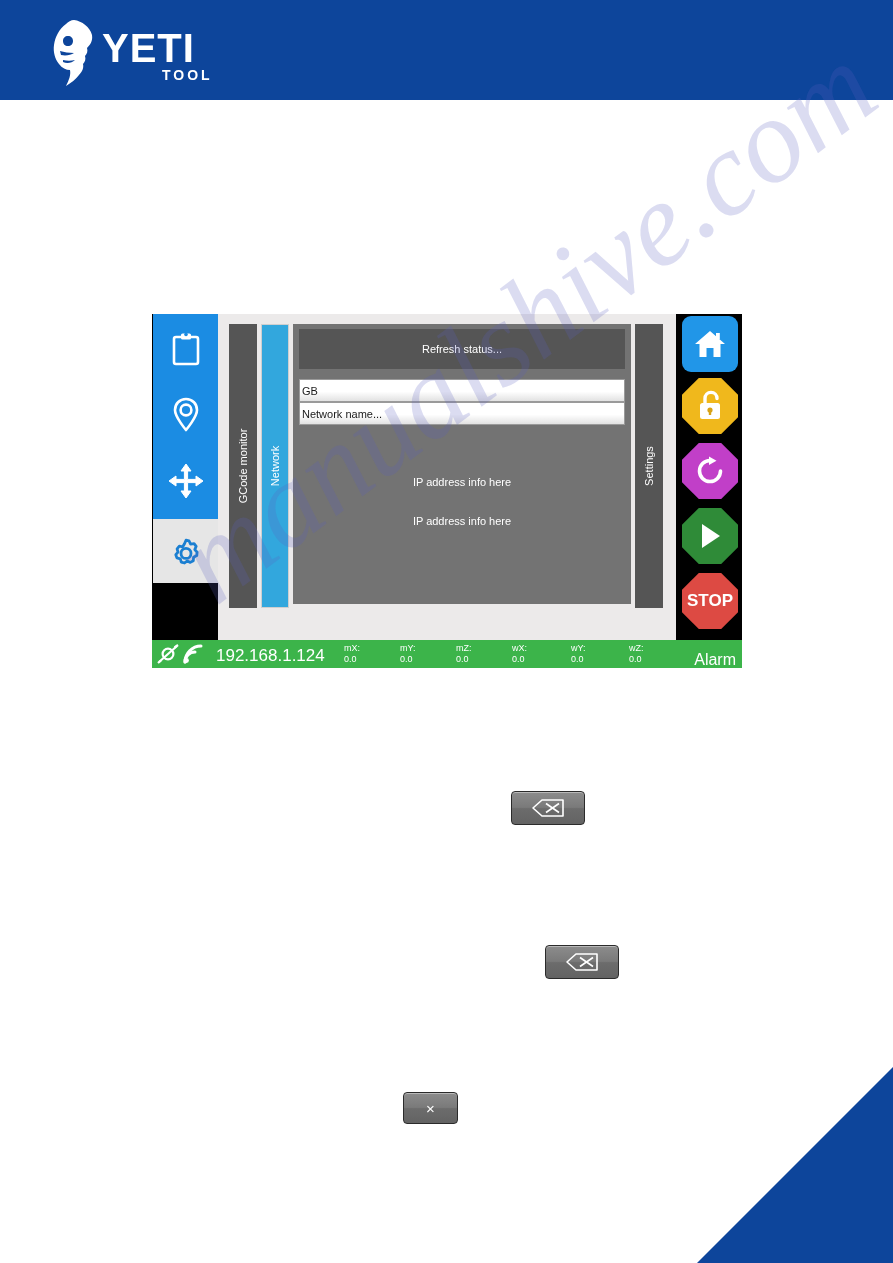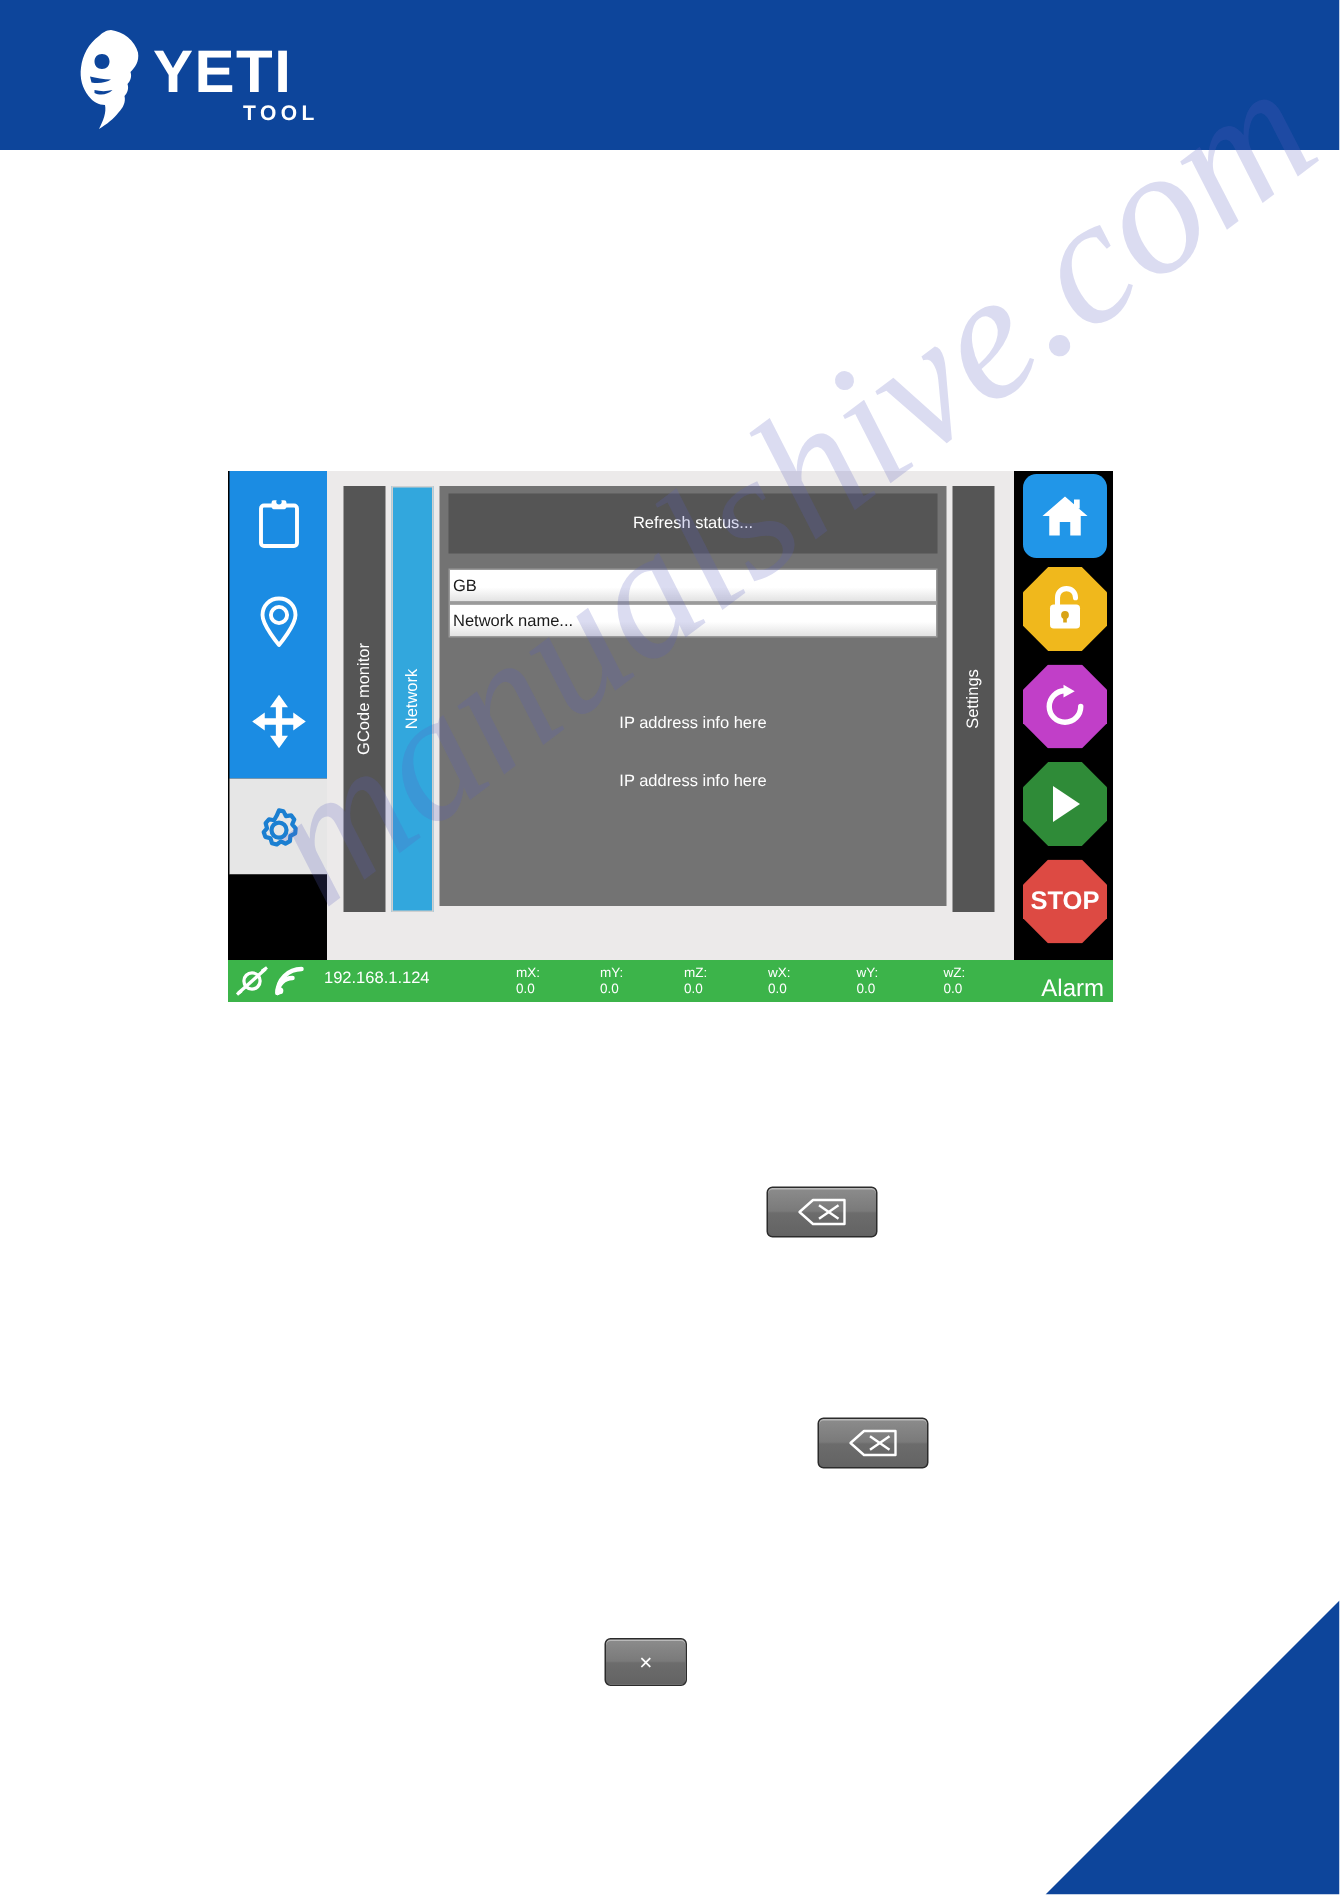--- a/index.html
+++ b/index.html
@@ -289,21 +289,21 @@
     left: 5px; top: 3px;
     width: 56px;
     height: 22px;
     display: flex;
     align-items: center;
     gap: 4px;
   }
   .sb-ip {
     position: absolute;
     left: 64px; top: 6px;
-    font-size: 11px;
+    font-size: 17px;
   }
   .coord {
     position: absolute;
     top: 3px;
     font-size: 9px;
     line-height: 11px;
   }
   .coord .lbl { display: block; }
   .coord .val { display: block; }
   .sb-alarm {

